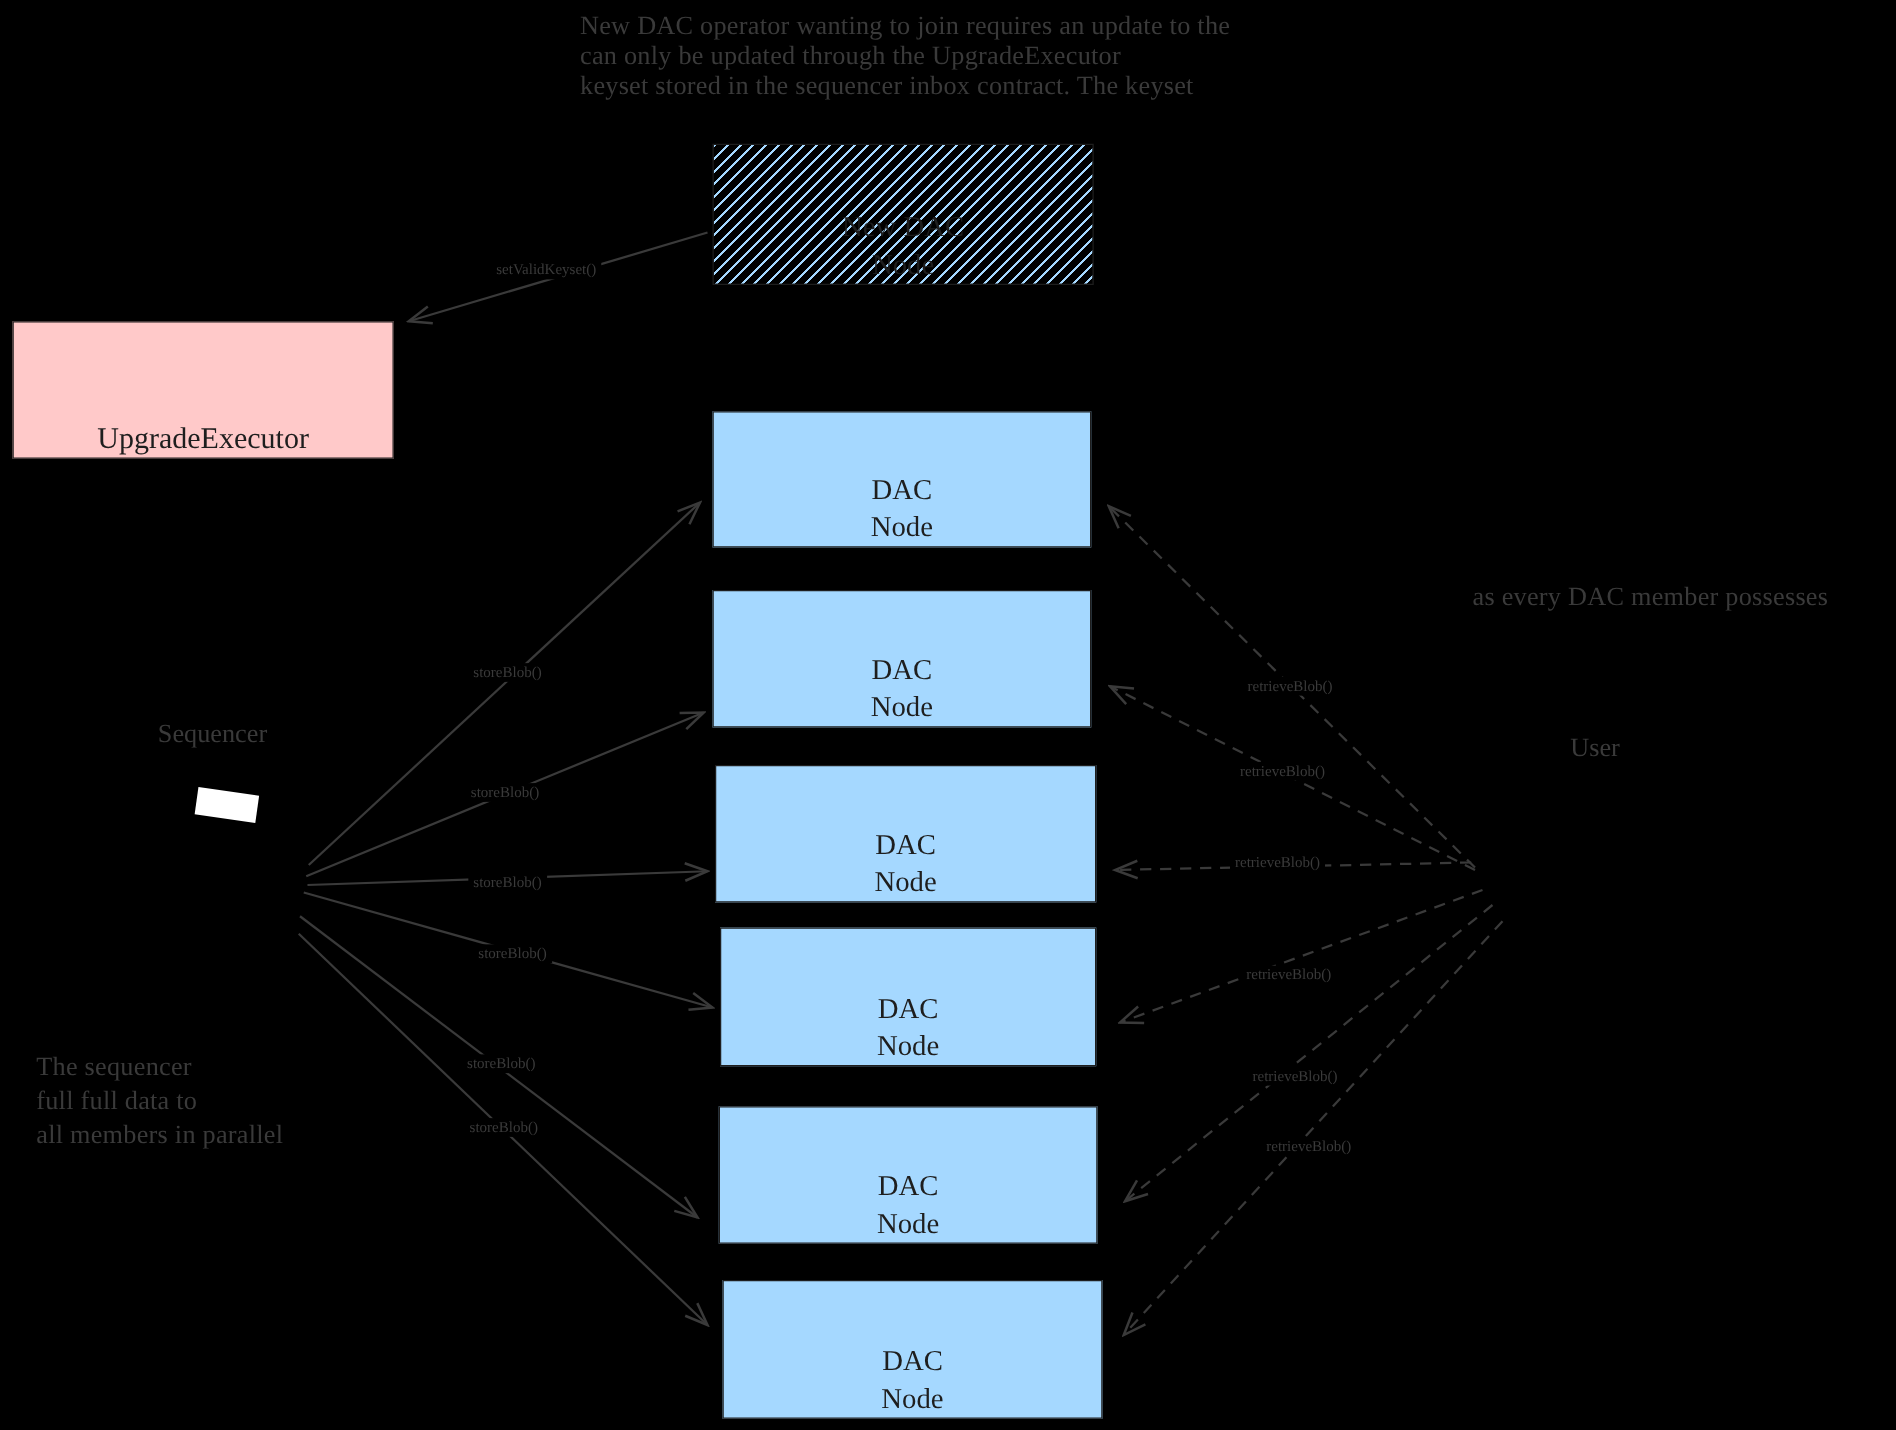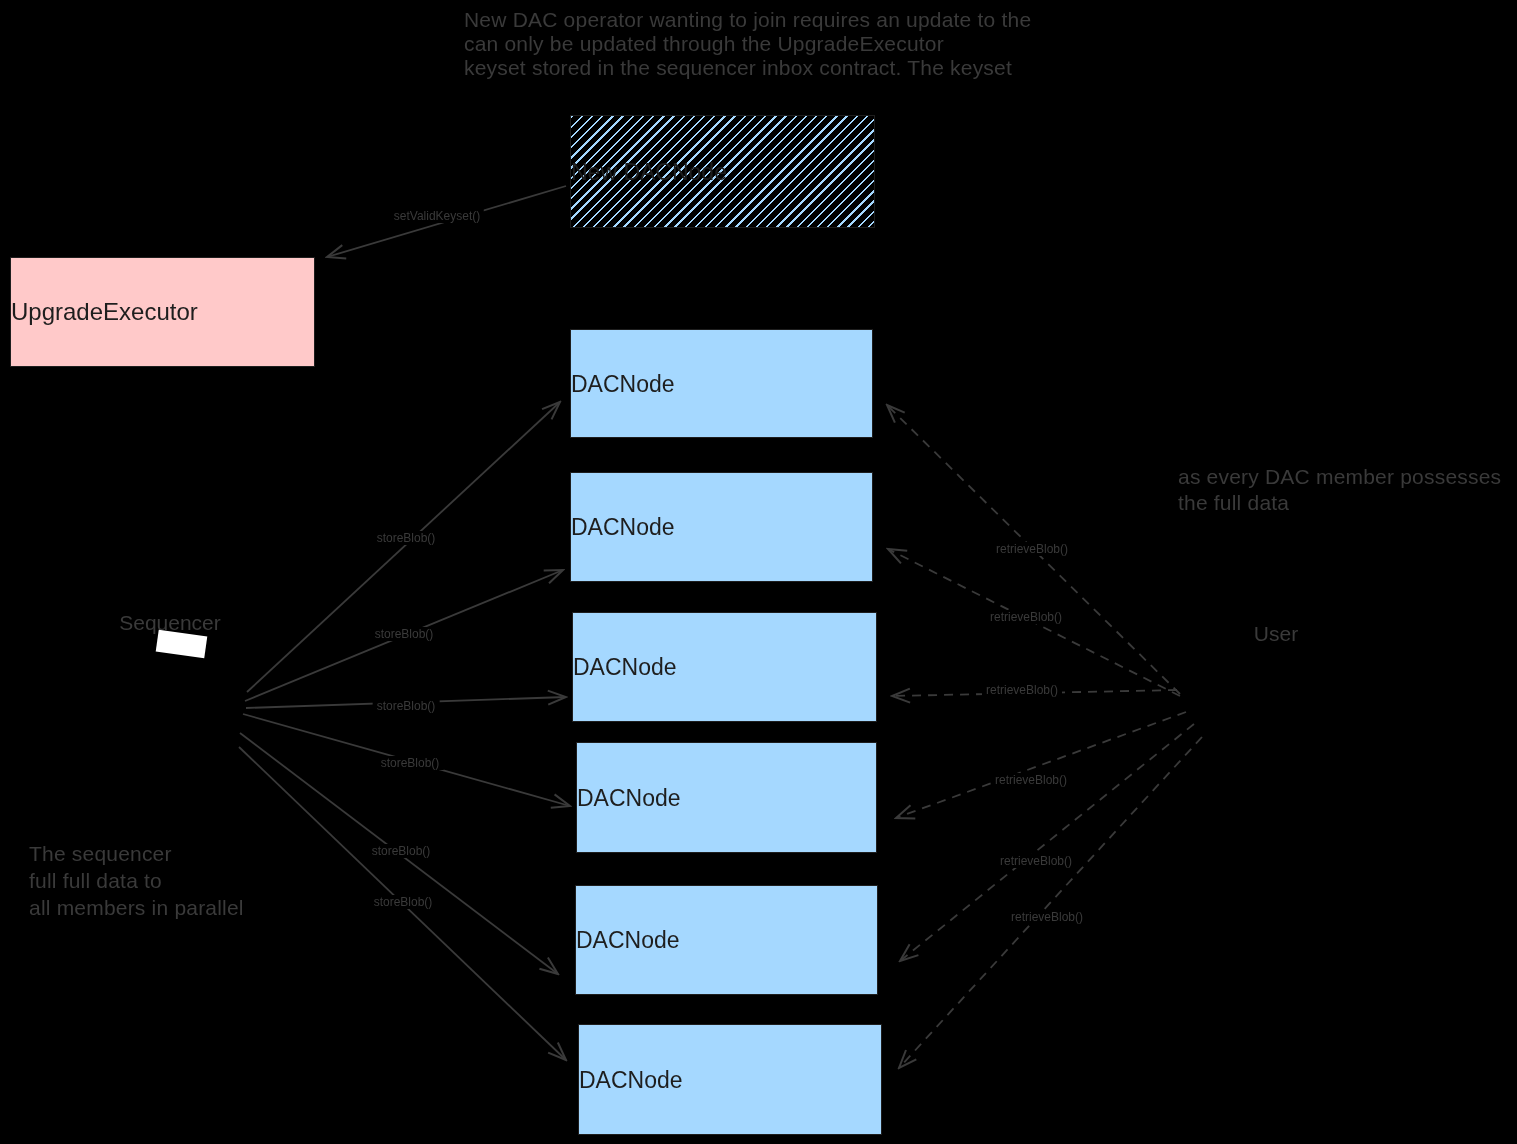--- a/index.html
+++ b/index.html
@@ -1,45 +1,45 @@
 <!DOCTYPE html>
 <html style="--bg: #000000; --ink: #3a3a3a; --stroke: #1e1e1e; --boxtext: #1e1e1e; --blue: #a5d8ff; --pink: #ffc9c9; --white: #ffffff;"><head>
 <meta charset="utf-8">
 <style>
   html,body { margin:0; padding:0; background:#000; }
   #stage {
     position:relative; width:1517px; height:1144px; overflow:hidden;
     background:var(--bg,#000);
-    font-family:Liberation Sans, sans-serif;
+    font-family:Liberation Serif, serif;
   }
   #arrows { position:absolute; left:0; top:0; width:1517px; height:1144px; }
   .box {
     position:absolute; box-sizing:border-box;
     border:1.6px solid var(--stroke,#1e1e1e);
-    display:flex; flex-direction:row; align-items:center; justify-content:flex-start;
+    display:flex; flex-direction:column; align-items:center; justify-content:flex-end;
     color:var(--boxtext,#1e1e1e); font-size:23px; line-height:30px; text-align:center;
   }
   .blue  { background:var(--blue,#a5d8ff); }
   .pink  { background:var(--pink,#ffc9c9); font-size:24px;margin-top:44px; }
   .hatch {
     background:repeating-linear-gradient(135deg,
       var(--blue,#a5d8ff) 0px, var(--blue,#a5d8ff) 1.7px,
       transparent 1.7px, transparent 7.2px);
   }
   .note { position:absolute; color:var(--ink,#3a3a3a); font-size:21px; line-height:24px; letter-spacing:.2px; white-space:nowrap; }
   .note.right  { line-height:26px; }
   .note.bottom { line-height:27px; }
   .elabel {
     position:absolute; transform:translate(-50%,-50%);
     color:var(--ink,#3a3a3a); font-size:12px; white-space:nowrap;
     background:var(--bg,#000); padding:0 4px;
   }
   .floatlabel {
     position:absolute; transform:translate(-50%,-50%);
-    color:var(--ink,#3a3a3a); font-size:21px; white-space:nowrap;margin-top:36px;
+    color:var(--ink,#3a3a3a); font-size:21px; white-space:nowrap;
   }
   #seq-icon-bar {
     position:absolute; left:157px; top:633px; width:49px; height:22px;
     background:var(--white,#fff); transform:rotate(8deg);
   }
   line, path.arrowline { stroke:var(--ink,#3a3a3a); stroke-width:1.8; fill:none; }
   .dashed { stroke-dasharray:9 7; }
 </style>
 </head>
 <body>
@@ -124,21 +124,20 @@
 
   <div class="elabel" style="left:1032px; top:549px;">retrieveBlob()</div>
   <div class="elabel" style="left:1026px; top:617px;">retrieveBlob()</div>
   <div class="elabel" style="left:1022px; top:690px;">retrieveBlob()</div>
   <div class="elabel" style="left:1031px; top:780px;">retrieveBlob()</div>
   <div class="elabel" style="left:1036px; top:861px;">retrieveBlob()</div>
   <div class="elabel" style="left:1047px; top:917px;">retrieveBlob()</div>
 
   <div class="note right" style="left:1178px; top:464px;">
     <div>as every DAC member possesses</div>
-    <div>the full data</div>
   </div>
   <div class="floatlabel" style="left:1276px; top:598px;text-align:center;">User</div>
 
   <div class="note bottom" style="left:29px; top:840px;">
     <div>The sequencer</div>
     <div>full full data to</div>
     <div>all members in parallel</div>
   </div>
 
 </div>

